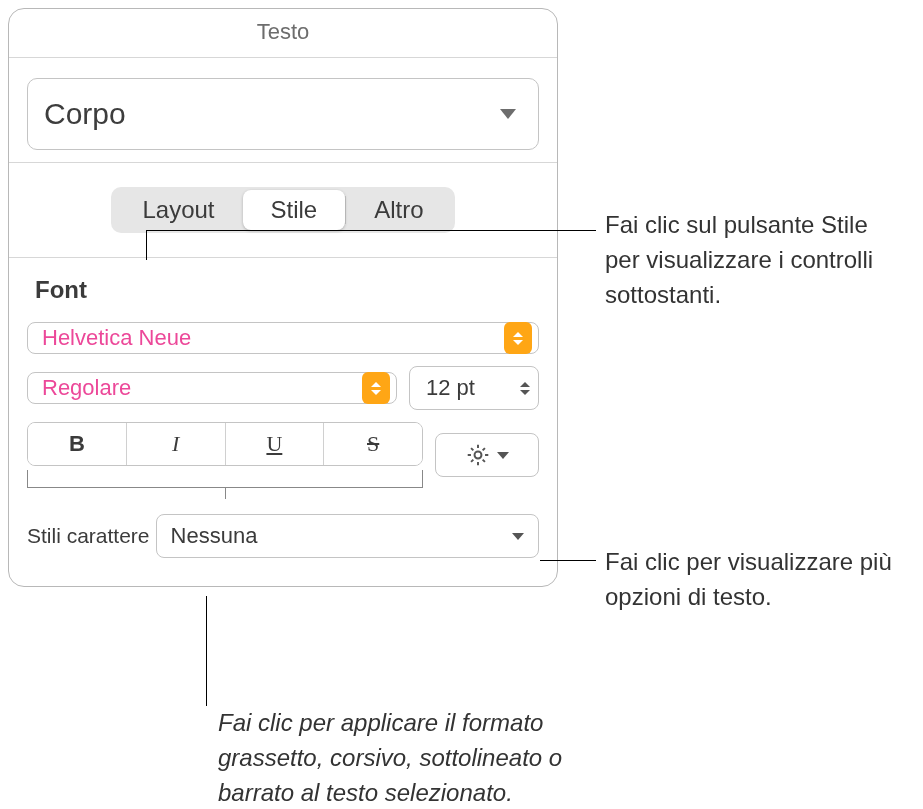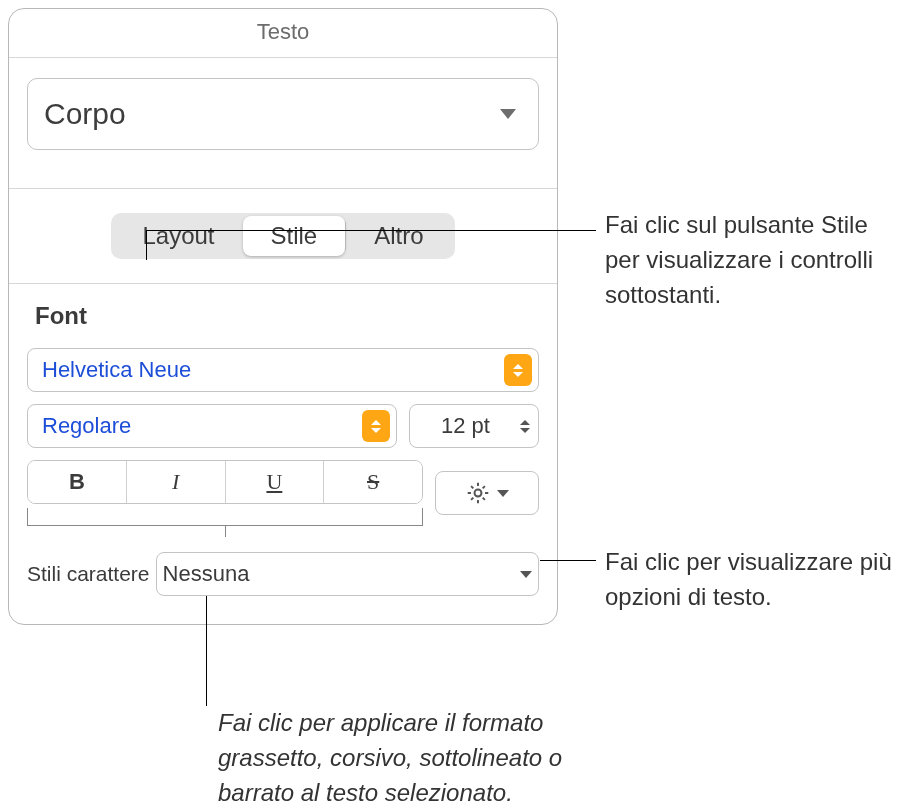--- a/index.html
+++ b/index.html
@@ -24,21 +24,21 @@
   .panel-header {
     text-align: center;
     font-size: 22px;
     color: #6d6d6d;
     padding: 10px 0 12px;
     border-bottom: 1px solid #d7d7d7;
   }
   .panel-body { padding: 0 18px 28px; }
 
   .style-dropdown {
-    margin: 20px 0 38px;
+    margin: 20px 0 12px;
     border: 1px solid #c4c4c4;
     border-radius: 10px;
     background: #fff;
     height: 72px;
     display: flex;
     align-items: center;
     justify-content: space-between;
     padding: 0 22px 0 16px;
     font-size: 30px;
     color: #3d3d3d;
@@ -89,23 +89,23 @@
   }
 
   .popup {
     display: flex;
     align-items: center;
     justify-content: space-between;
     border: 1px solid #c4c4c4;
     border-radius: 8px;
     background: #fff;
     font-size: 22px;
-    color: #1d4ed8;
+    color: #ec4899;
     padding: 0 6px 0 14px;
-    height: 44px;
+    height: 32px;
     cursor: pointer;
   }
   .popup-endcap {
     width: 28px; height: 32px;
     background: #ffa615;
     border-radius: 6px;
     display: flex;
     flex-direction: column;
     align-items: center;
     justify-content: center;
@@ -125,21 +125,21 @@
   .row.mt { margin-top: 12px; }
 
   .size-field {
     display:flex; align-items:center;
     border: 1px solid #c4c4c4;
     border-radius: 8px;
     height: 44px;
     font-size: 22px;
     color:#3b3b3b;
     flex: 0 0 130px;
-    padding-left: 31px;
+    padding-left: 16px;
     justify-content: space-between;
   }
   .stepper {
     display:flex; flex-direction:column;
     gap: 3px;
     padding: 0 8px;
   }
 
   .format-group {
     display:flex;
@@ -199,21 +199,21 @@
   }
 
   .char-row { display:flex; align-items:center; gap:6px; margin-top: 26px; }
   .char-label { font-size: 21px; color:#3b3b3b; }
   .char-popup {
     flex: 1;
     display:flex; align-items:center; justify-content:space-between;
     border: 1px solid #c4c4c4;
     border-radius: 8px;
     height: 44px;
-    padding: 0 6px;
+    padding: 0 14px;
     font-size: 22px;
     color:#3b3b3b;
     background:#fff;
     cursor:pointer;
   }
 
   
   .callout {
     position: absolute;
     font-size: 24px;

